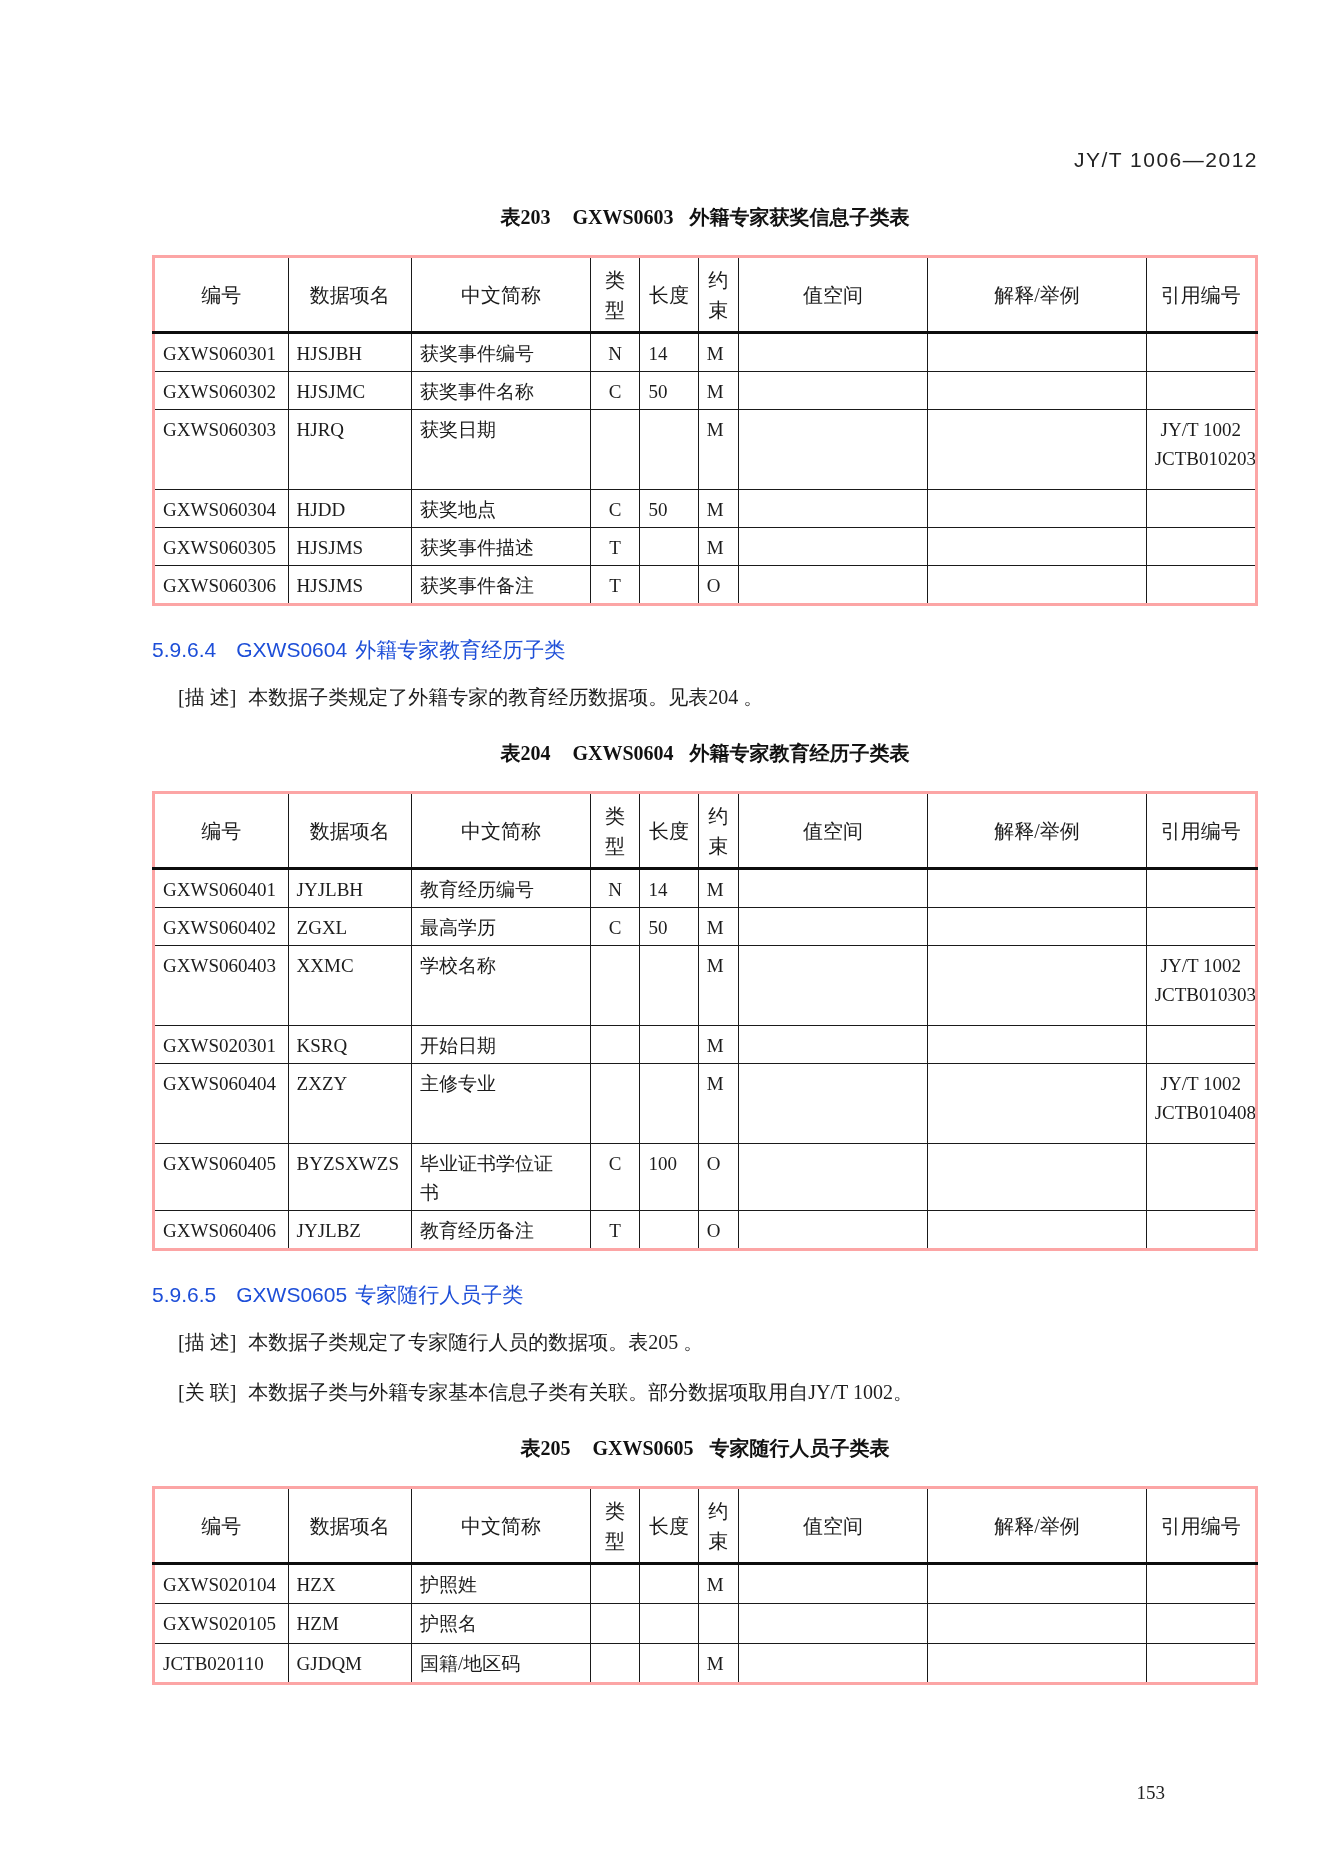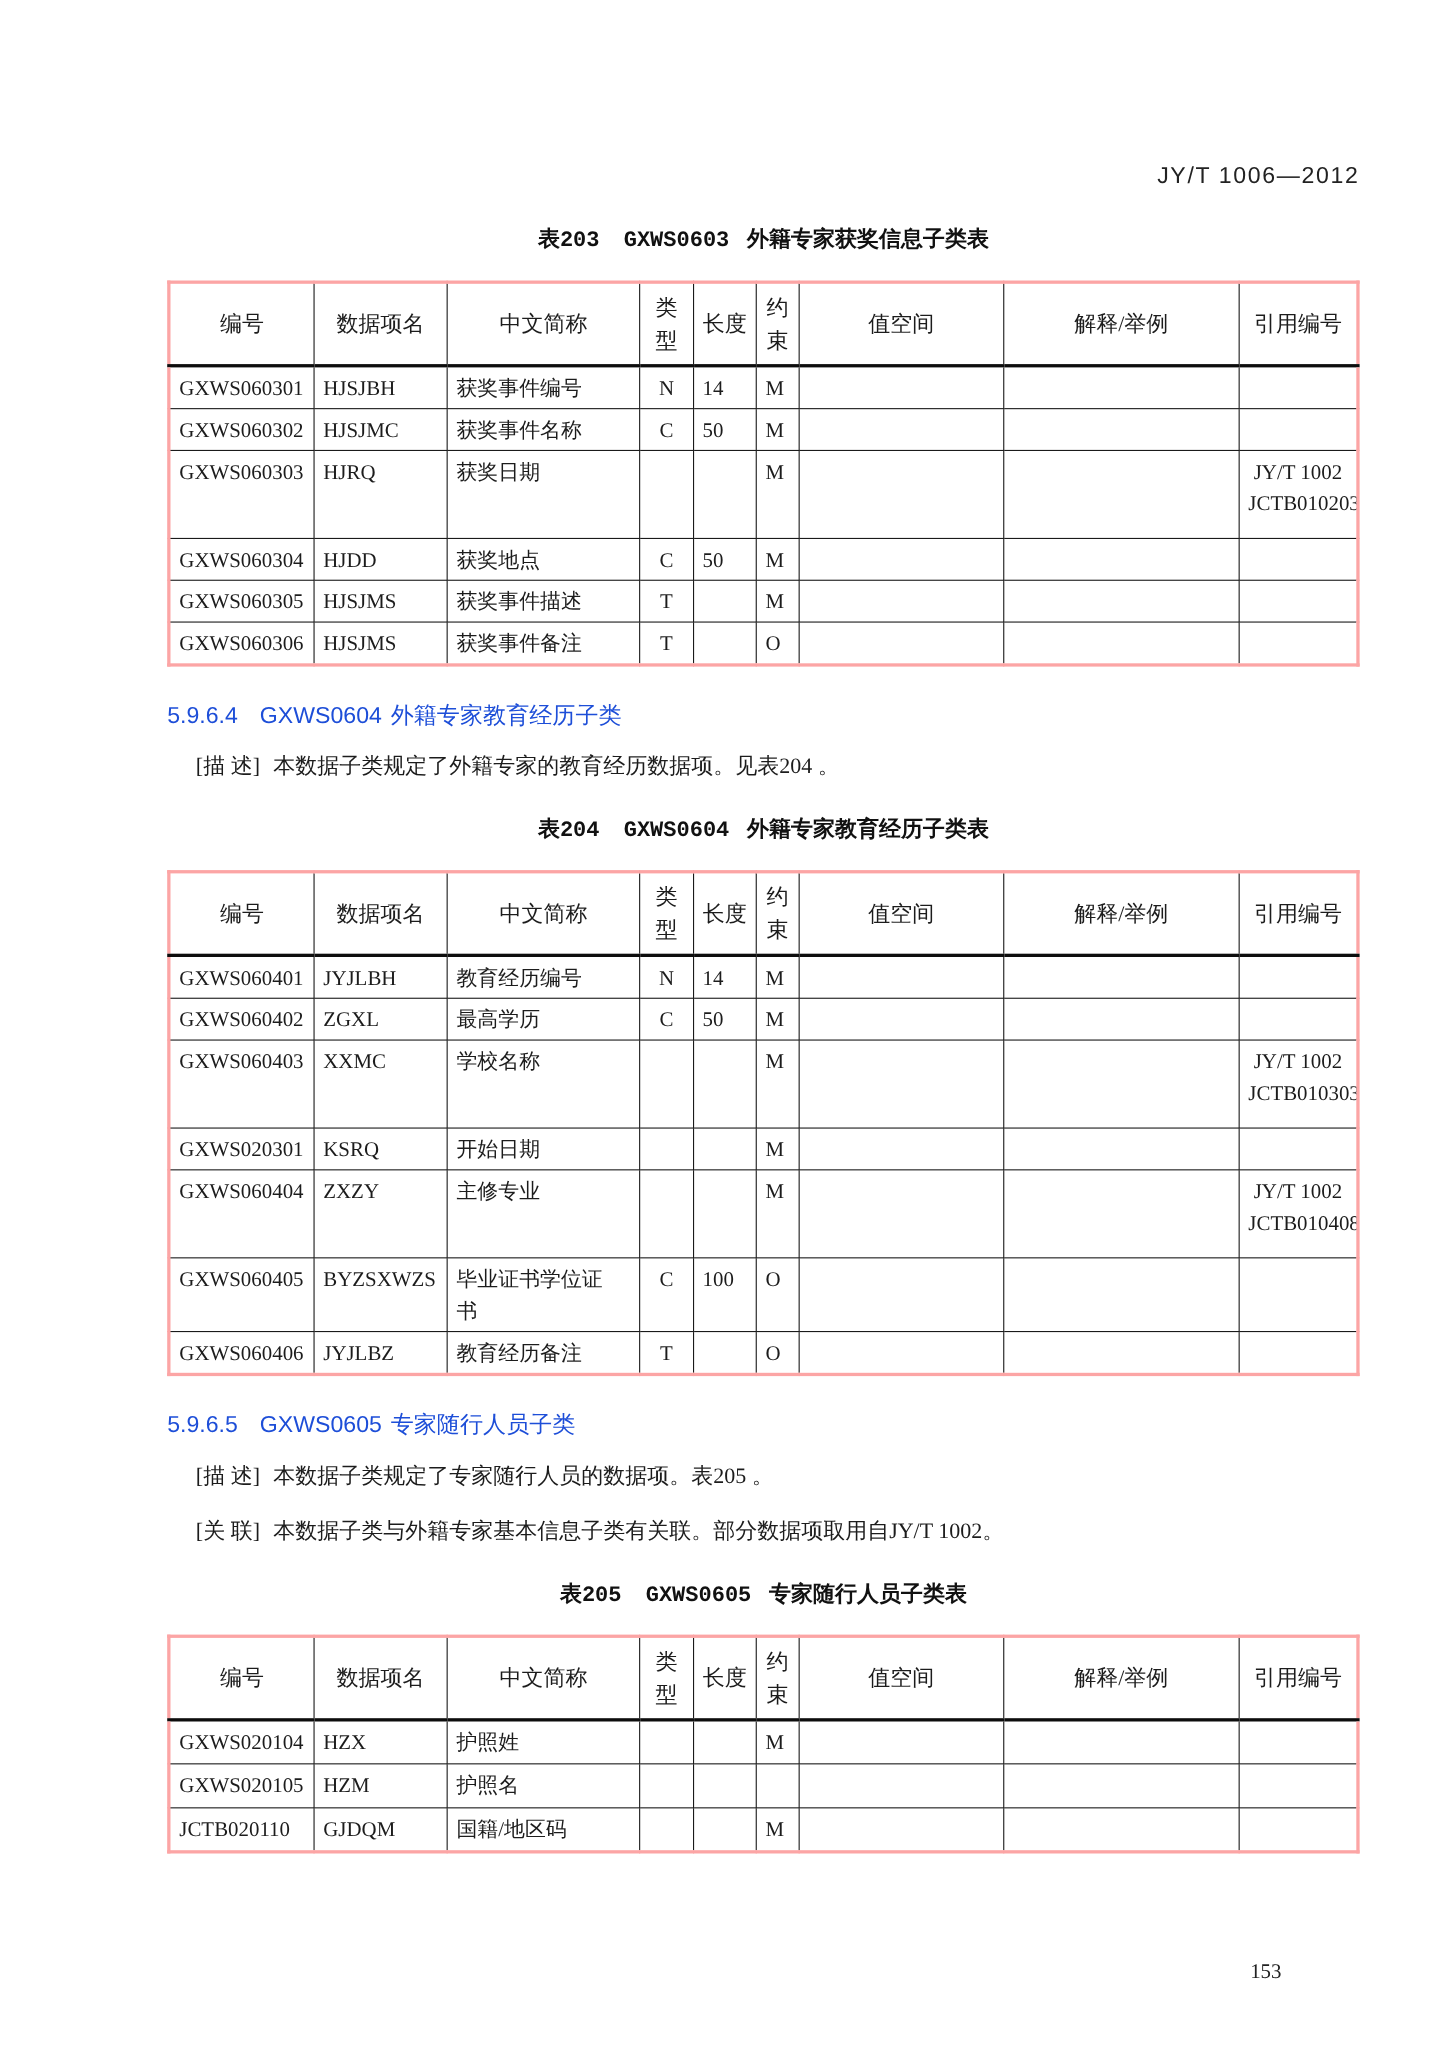--- a/index.html
+++ b/index.html
@@ -10,34 +10,34 @@
   .page {
     position: relative;
     width: 1323px;
     height: 1871px;
     margin: 0 auto;
     background: #ffffff;
     color: #1c1c1c;
     font-family: "Liberation Serif", "DejaVu Serif", serif;
     overflow: hidden;
     box-sizing: border-box;
-    padding: 0 87px 0 152px;
+    padding: 0 65px 0 152px;
   }
   .doc-header {
     padding-top: 148px;
     text-align: right;
     font-family: "Liberation Sans", "DejaVu Sans", sans-serif;
     font-size: 21px;
     letter-spacing: 1.5px;
     color: #222;
   }
   .caption {
     margin-top: 32px;
     text-align: center;
-    font-family: Liberation Mono, monospace;
+    font-family: Liberation Serif, serif;
     font-weight: bold;
     font-size: 20px;
     color: #111;
   }
   .caption .cap-code { margin: 0 10px 0 22px; }
   .caption .cap-title { margin-left: 6px; }
   .caption-gap { margin-top: 26px; }
 
   table.data-table {
     margin-top: 24px;

